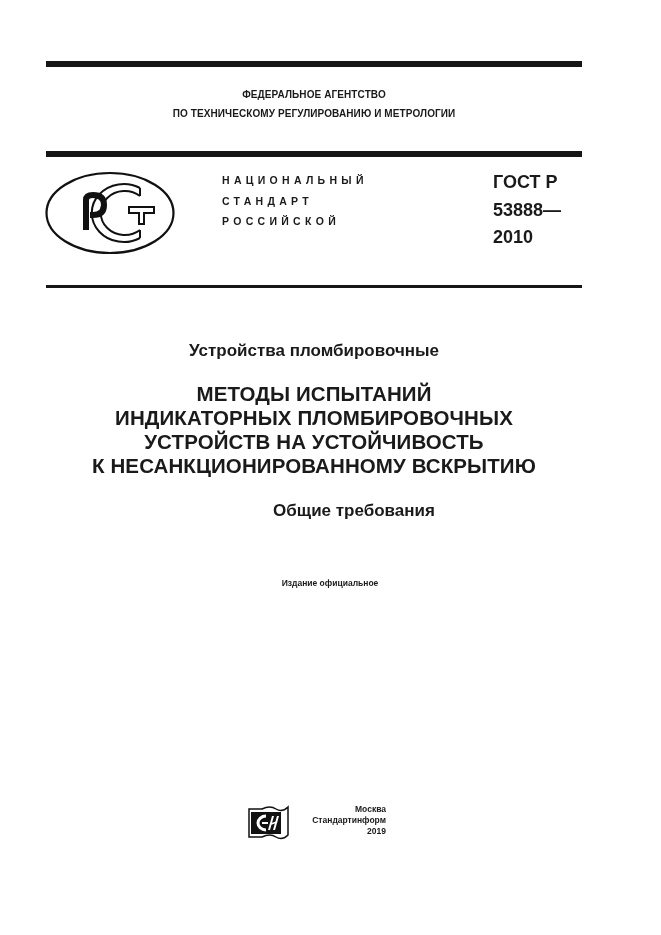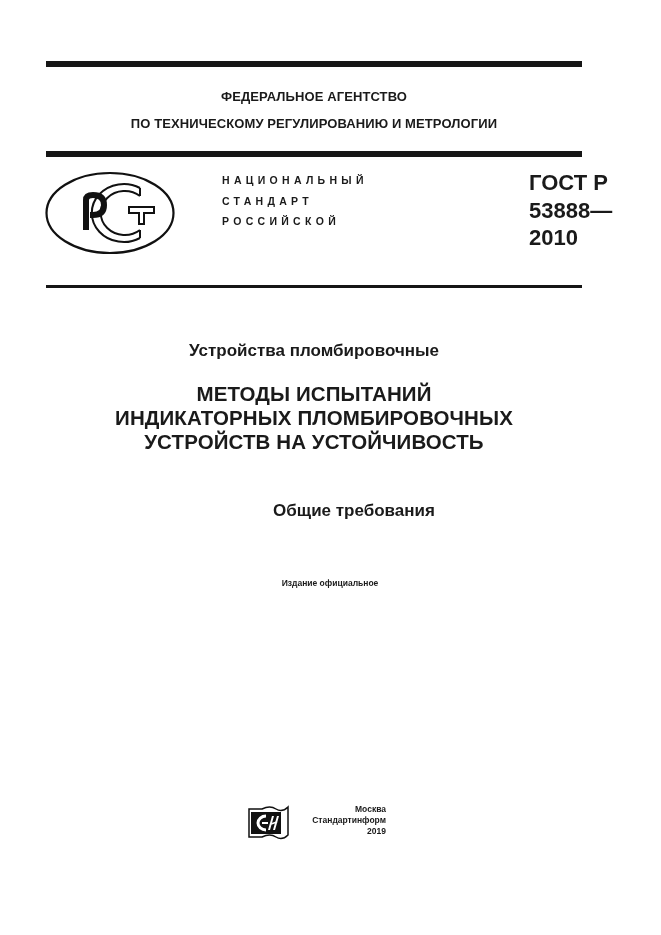--- a/index.html
+++ b/index.html
@@ -23,21 +23,21 @@
     }
     .rule.thick { height: 6px; }
     .rule.thin { height: 3px; }
 
     .agency-line {
       position: absolute;
       left: 46px;
       width: 536px;
       text-align: center;
       font-weight: bold;
-      font-size: 13px;
+      font-size: 10px;
       letter-spacing: 0.1px;
     }
 
     .logo-gost {
       position: absolute;
       left: 44px;
       top: 170px;
       width: 134px;
       height: 86px;
     }
@@ -53,24 +53,23 @@
       letter-spacing: 4.3px;
       line-height: 20.5px;
     }
     .natstd div { white-space: nowrap; }
 
     .gost-number {
       position: absolute;
       left: 493px;
       top: 169px;
       font-weight: bold;
-      font-size: 22px;
+      font-size: 18px;
       line-height: 27.5px;
       white-space: nowrap;
-      margin-left: 36px;
     }
 
     .subtitle {
       position: absolute;
       left: 0;
       width: 661px;
       text-align: center;
       font-weight: bold;
       font-size: 17px;
       white-space: nowrap;
@@ -117,21 +116,21 @@
       font-size: 8.5px;
       line-height: 11px;
     }
   </style>
 </head>
 <body>
 
 <div class="rule thick" style="top:61px;"></div>
 
 <div class="agency-line" style="top:89px;">ФЕДЕРАЛЬНОЕ АГЕНТСТВО</div>
-<div class="agency-line" style="top:116px;">ПО ТЕХНИЧЕСКОМУ РЕГУЛИРОВАНИЮ И МЕТРОЛОГИИ</div>
+<div class="agency-line" style="top:108px;">ПО ТЕХНИЧЕСКОМУ РЕГУЛИРОВАНИЮ И МЕТРОЛОГИИ</div>
 
 <div class="rule thick" style="top:151px;"></div>
 
 <div class="logo-gost">
   <svg width="134" height="86" viewBox="0 0 134 86">
     <ellipse cx="66" cy="43" rx="63.5" ry="40" fill="none" stroke="#111" stroke-width="2.2"></ellipse>
 
     <path d="M 96 18 A 32 29 0 1 0 96 68" fill="none" stroke="#111" stroke-width="2"></path>
     <path d="M 96 18 L 96 26" stroke="#111" stroke-width="2"></path>
     <path d="M 96 68 L 96 60" stroke="#111" stroke-width="2"></path>
@@ -157,20 +156,21 @@
 </div>
 
 <div class="rule thin" style="top:285px;"></div>
 
 <div class="subtitle" style="top:341px; width:628px;">Устройства пломбировочные</div>
 
 <div class="main-title">
   <div>МЕТОДЫ ИСПЫТАНИЙ</div>
   <div>ИНДИКАТОРНЫХ ПЛОМБИРОВОЧНЫХ</div>
   <div>УСТРОЙСТВ НА УСТОЙЧИВОСТЬ</div>
+  <div>К НЕСАНКЦИОНИРОВАННОМУ ВСКРЫТИЮ</div>
 </div>
 
 <div class="subtitle" style="top:501px; width:634px;margin-left:37px;">Общие требования</div>
 
 <div class="edition">Издание официальное</div>
 
 <div class="publisher-logo">
   <svg width="44" height="38" viewBox="0 0 44 38">
     <path d="M 3 6 L 16 6 Q 24 2 30 6 Q 36 10 42 4 L 42 32 Q 36 38 30 34 Q 24 30 16 34 L 3 34 Z" fill="#fff" stroke="#111" stroke-width="1.5"></path>
     <rect x="5" y="9" width="30" height="22" fill="#111"></rect>

